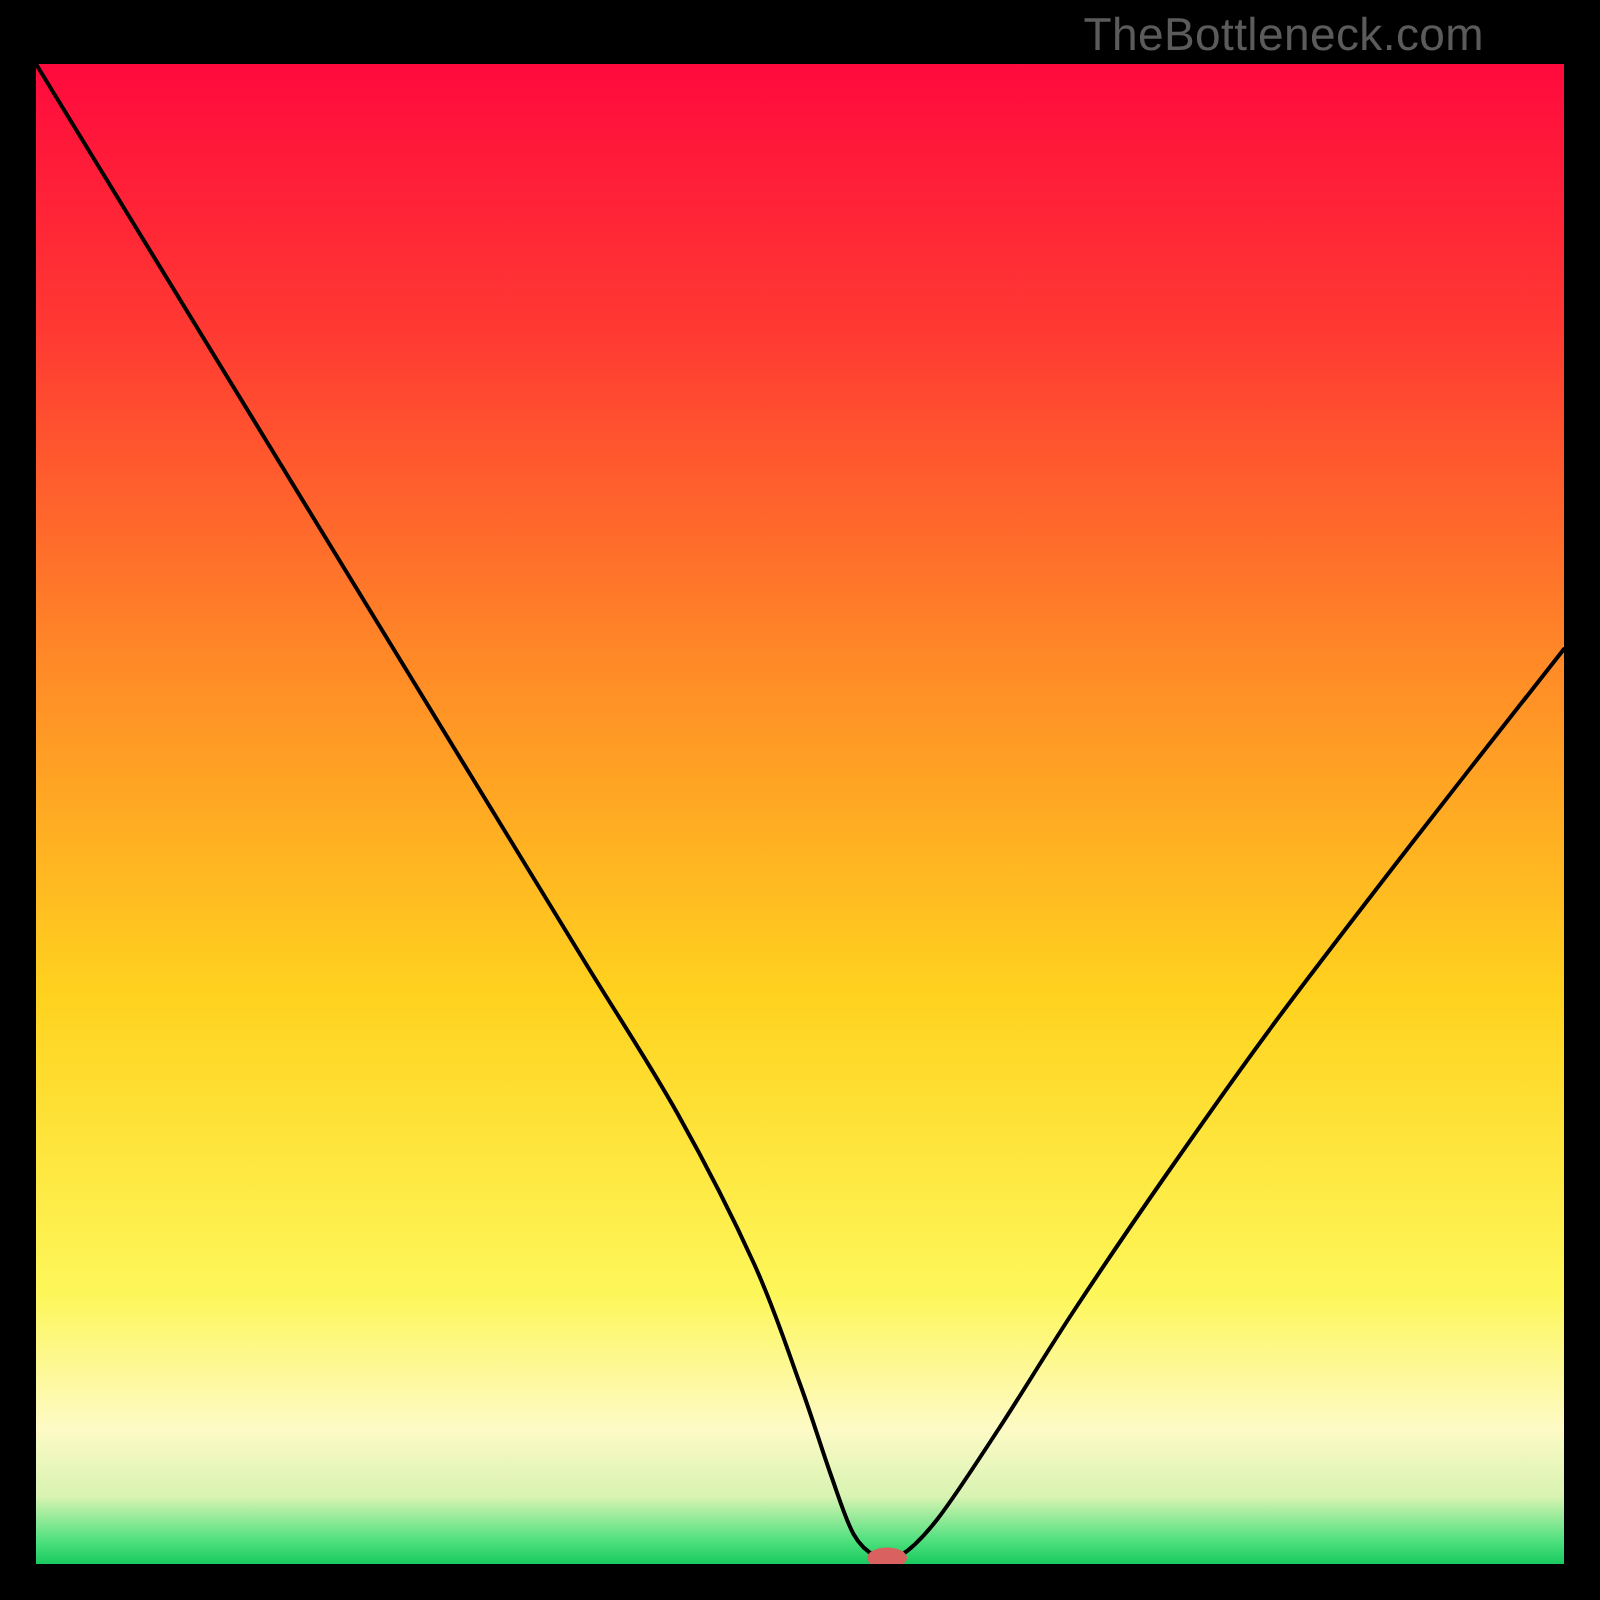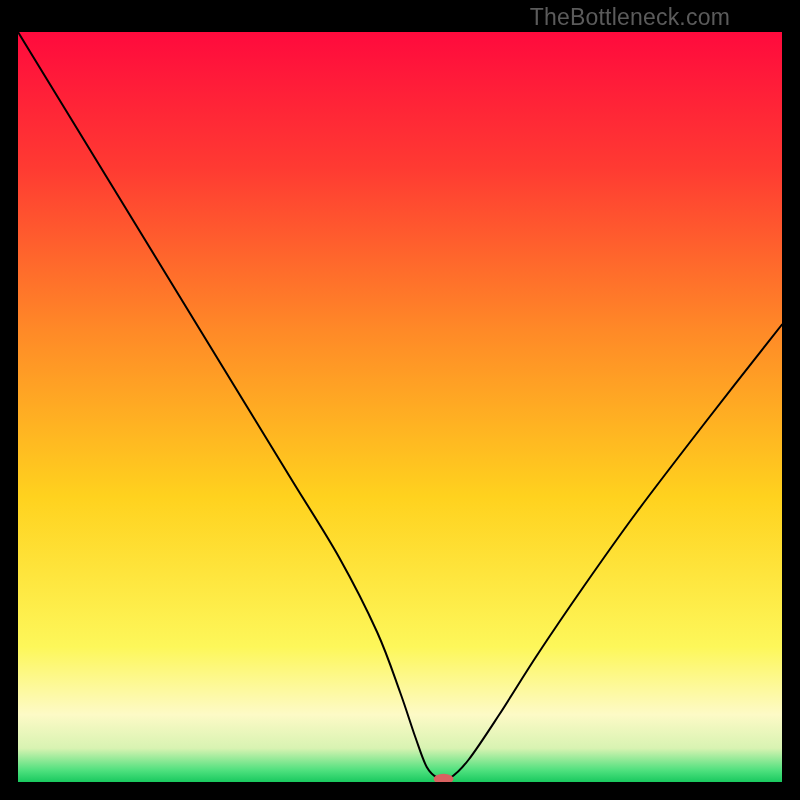--- a/index.html
+++ b/index.html
@@ -9,20 +9,21 @@
     height: 800px;
     overflow: hidden;
     background: #000;
     font-family: Arial, Helvetica, sans-serif;
   }
   .frame {
     position: relative;
     width: 744px;
     height: 800px;
     background: #000;
+    padding-left: 12px;
   }
   .watermark {
     position: absolute;
     top: 4px;
     right: 14px;
     color: #5b5b5b;
     font-size: 23px;
     font-weight: 500;
     letter-spacing: 0.2px;
     z-index: 5;

